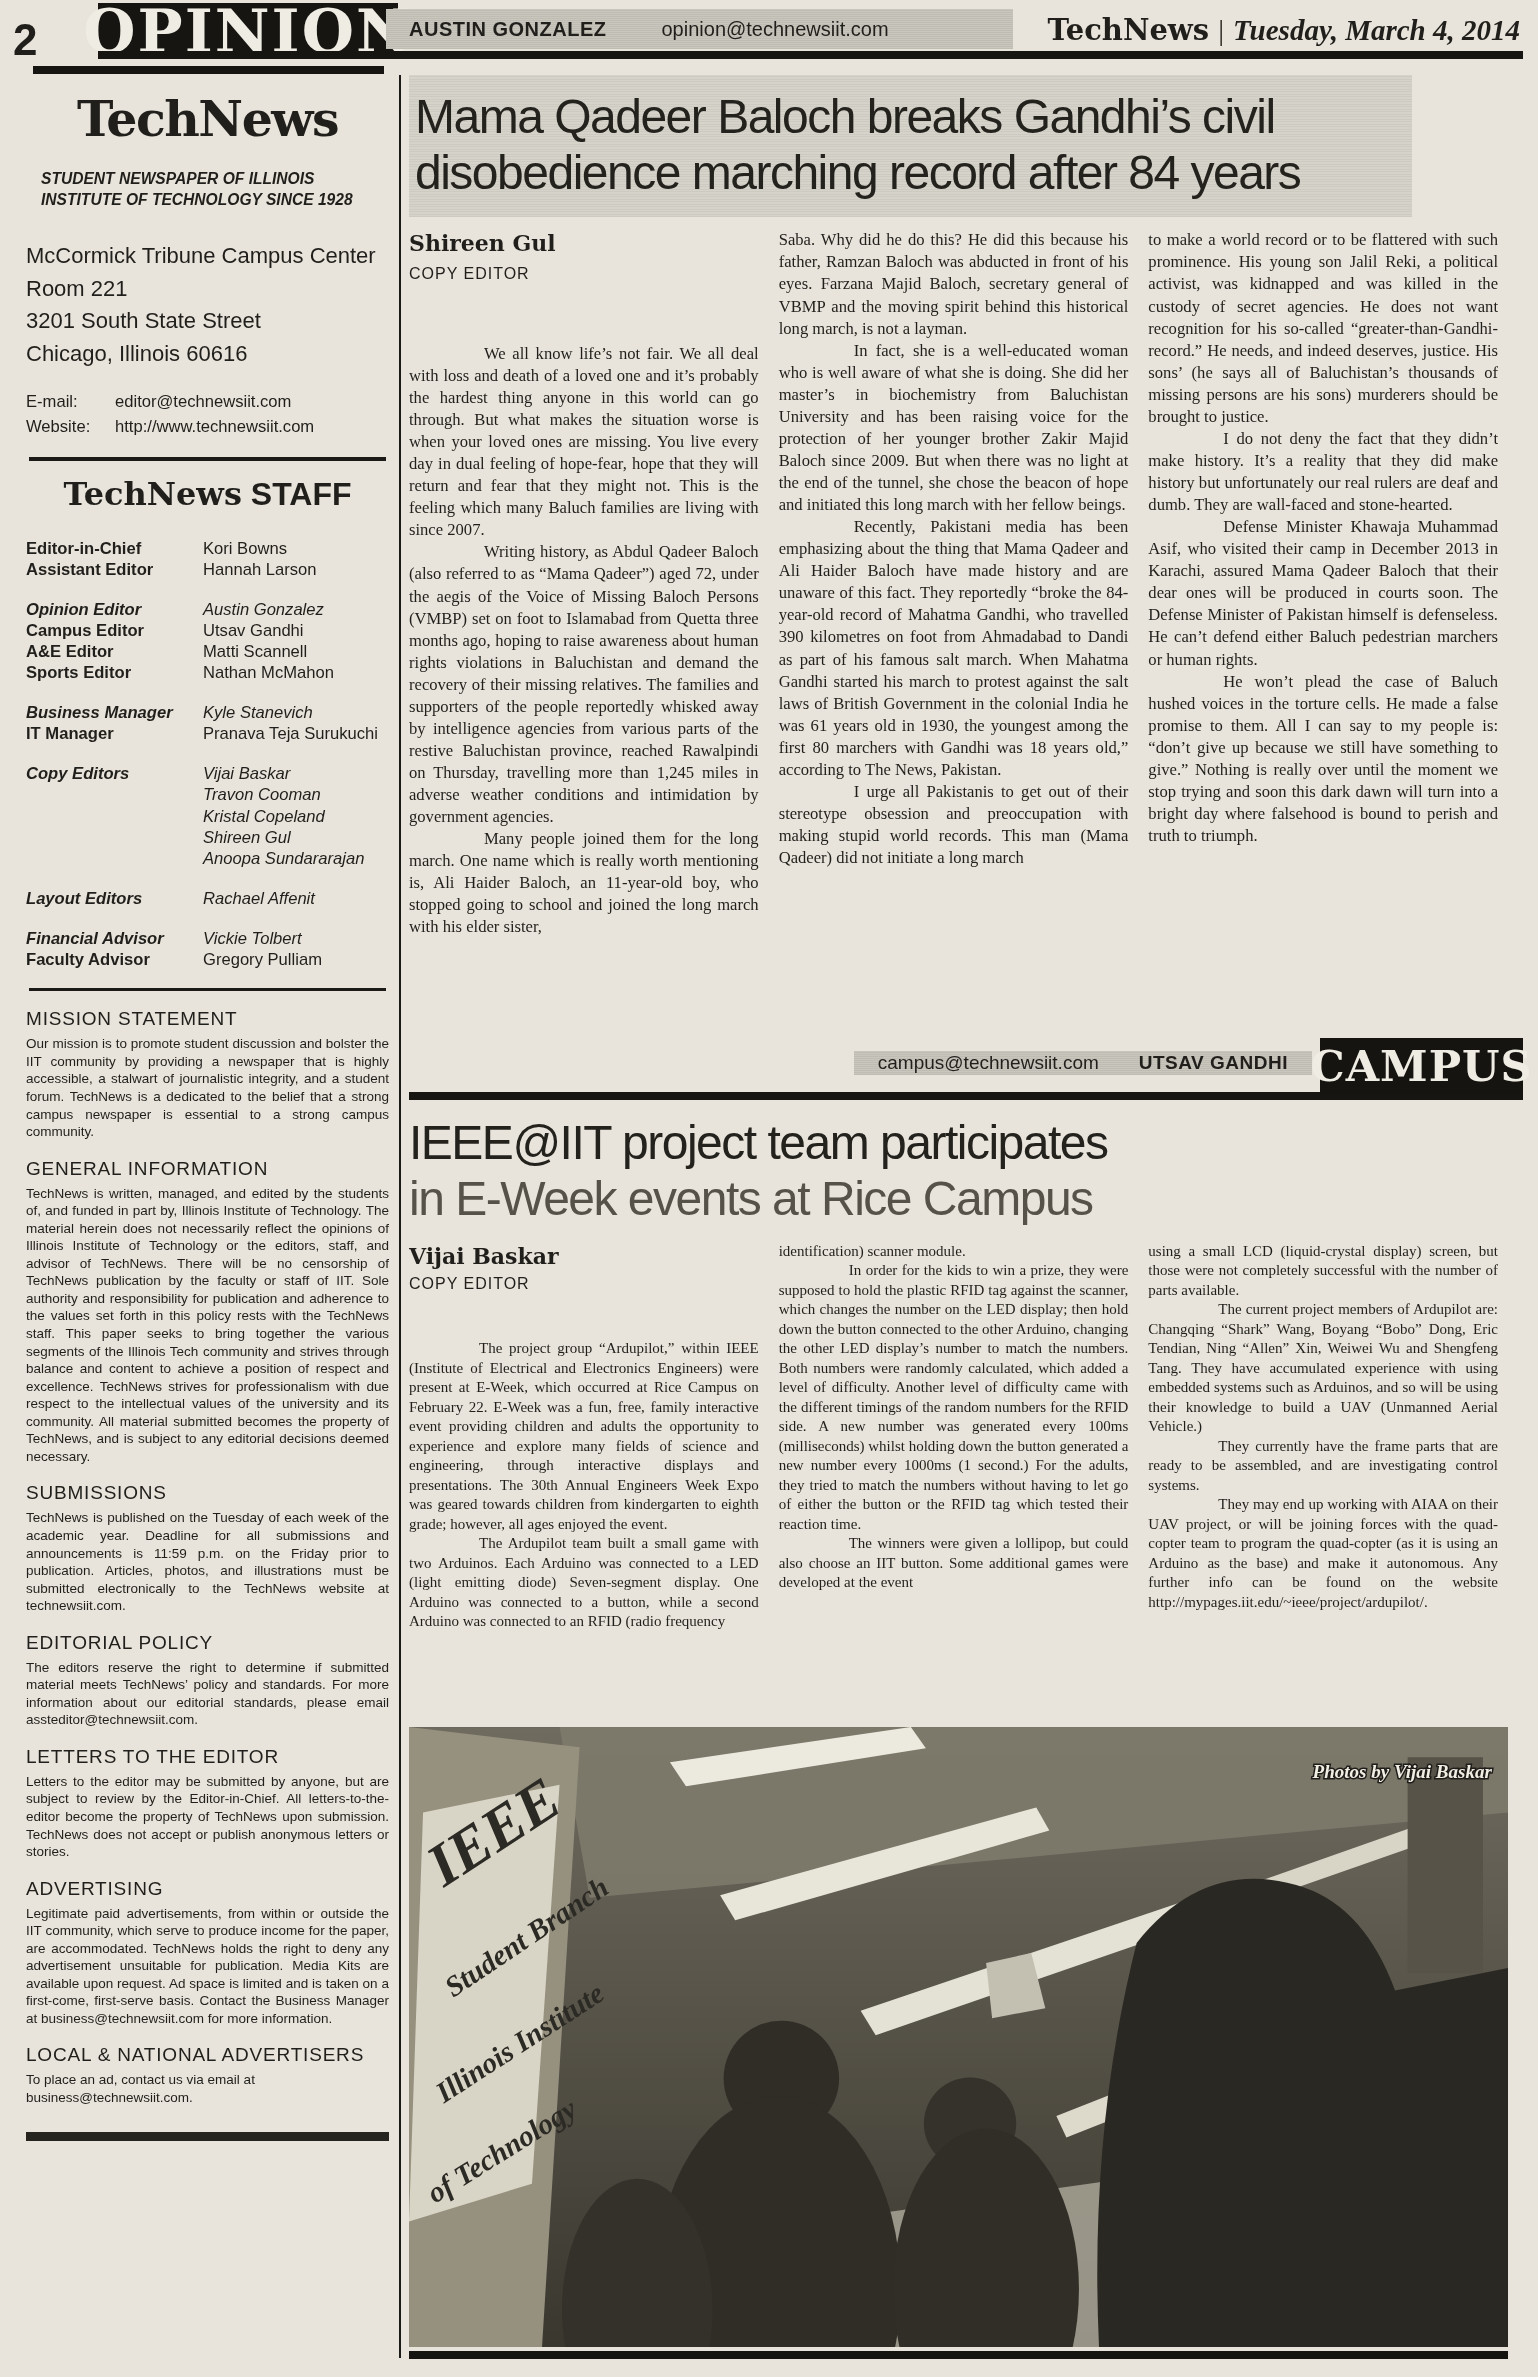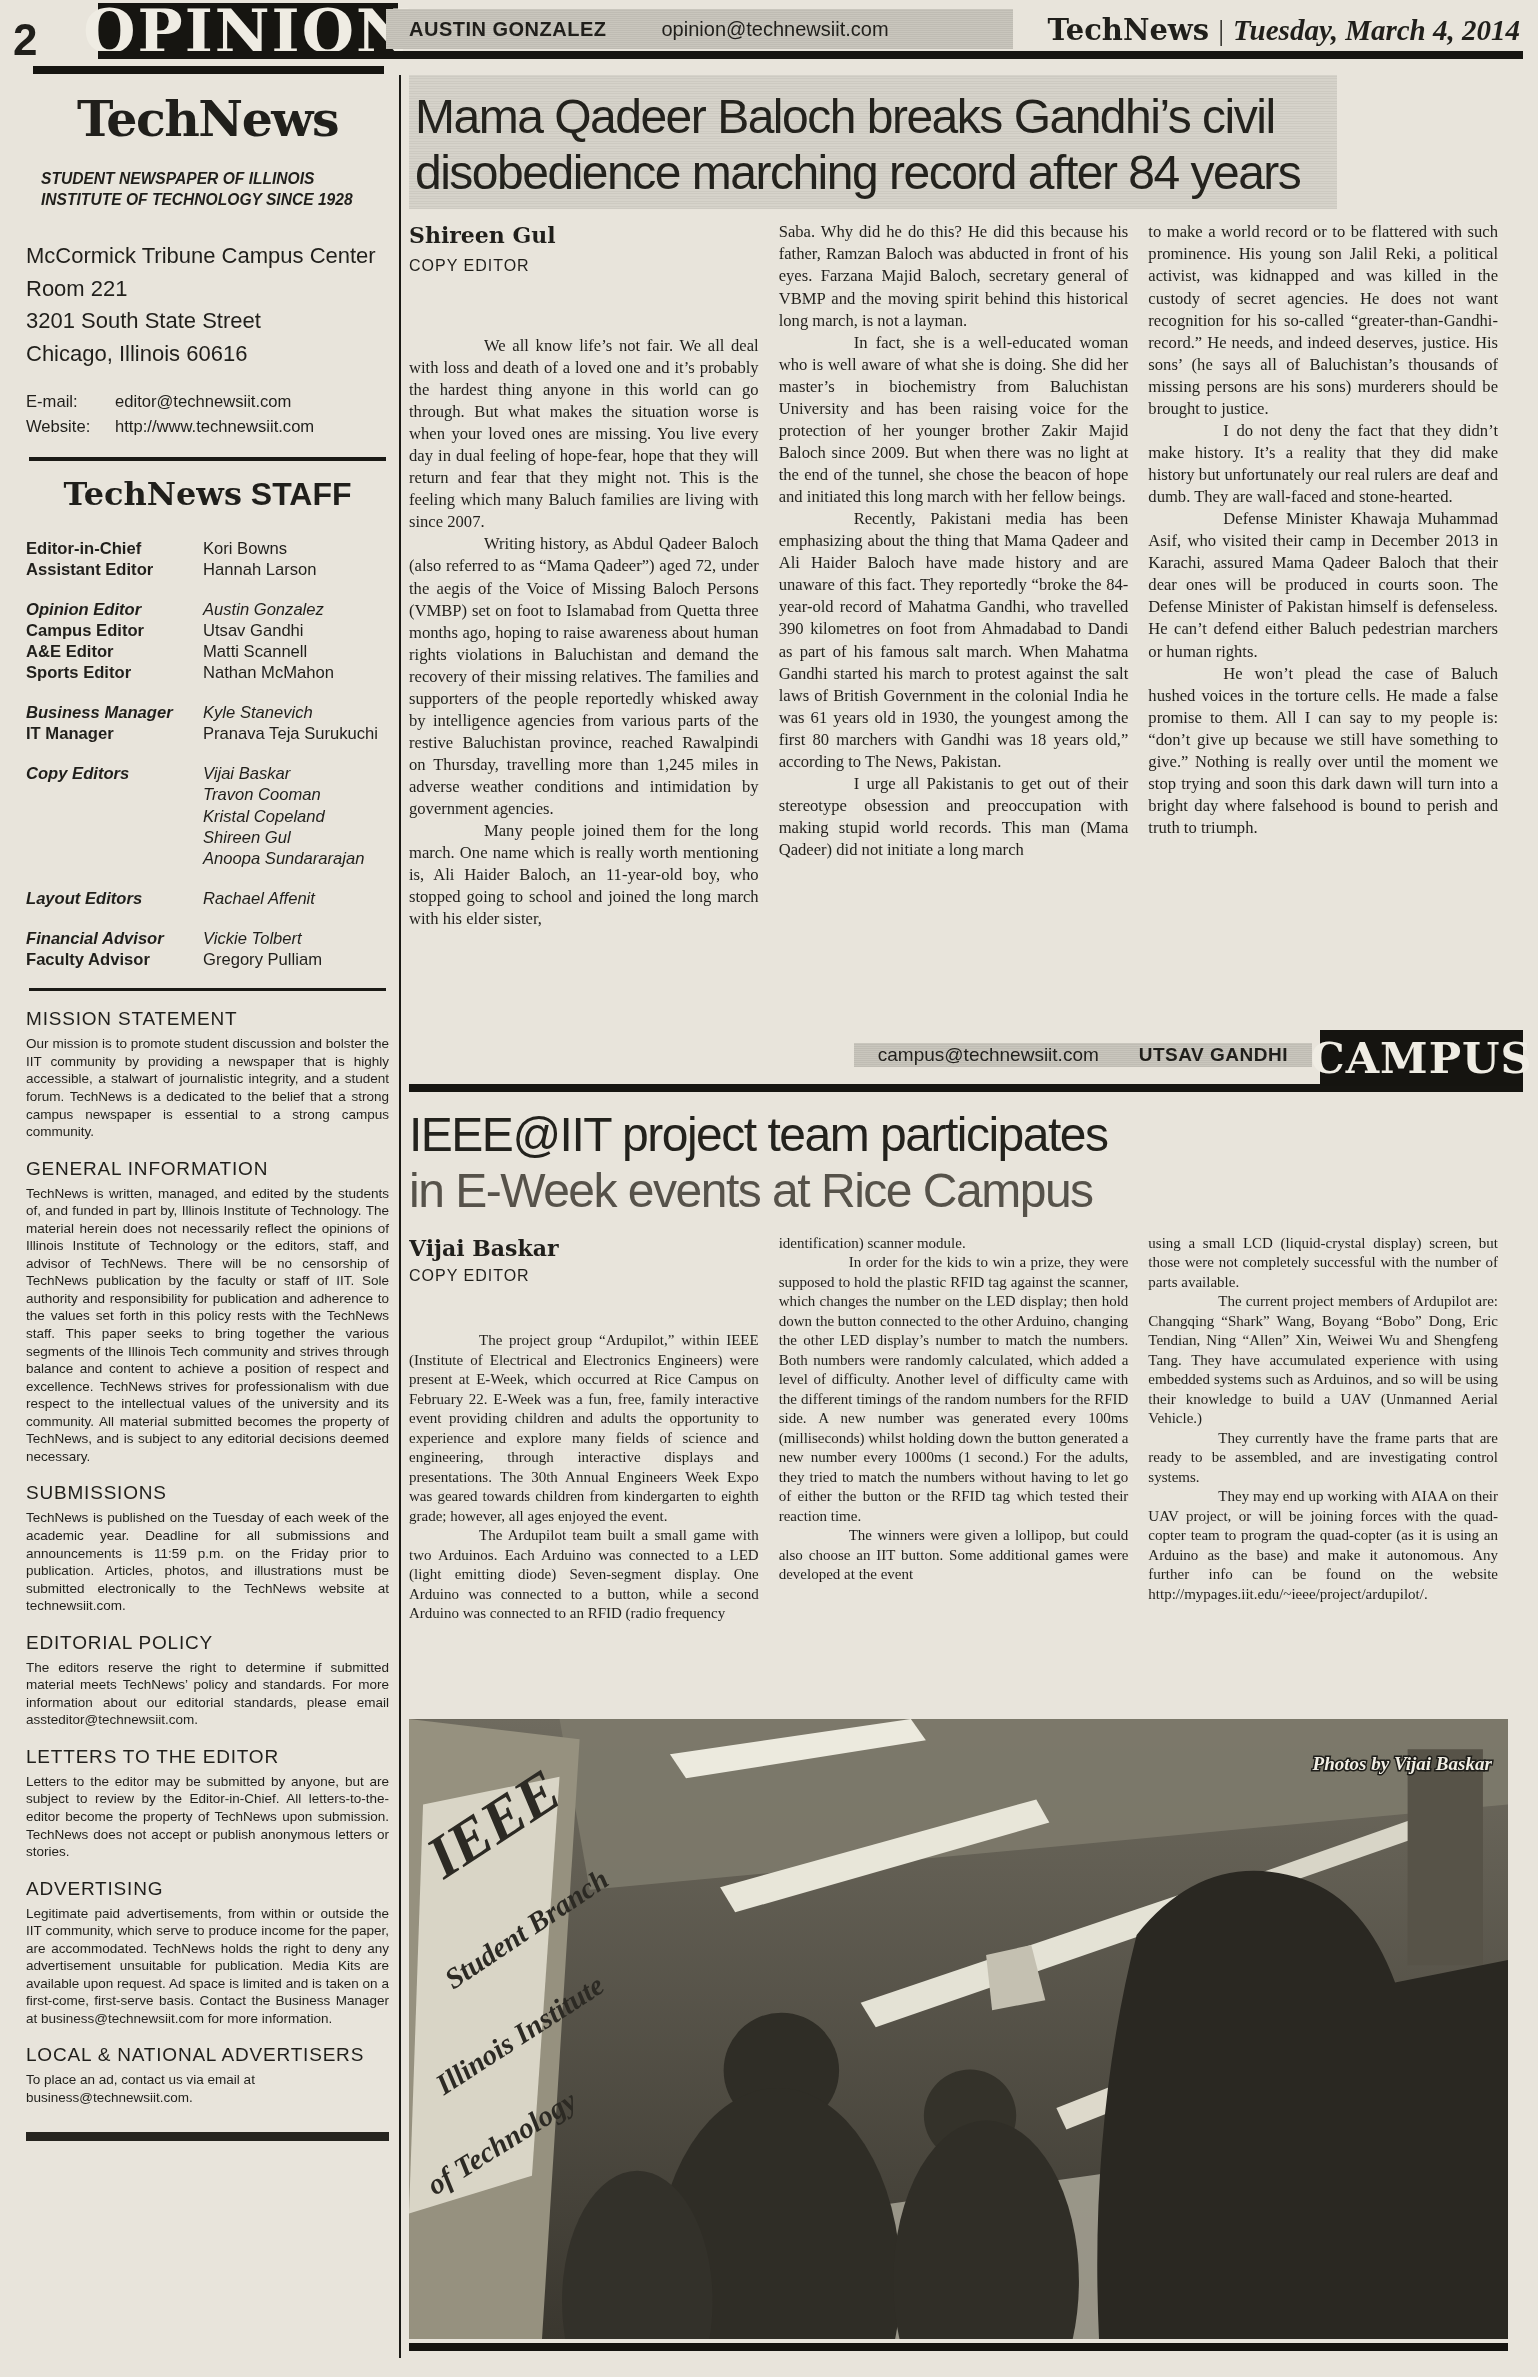--- a/index.html
+++ b/index.html
@@ -49,21 +49,21 @@
   .staff-name{flex:1;white-space:pre-line;}
   .sb-sec{margin-top:17px;}
   .sb-sec h3{margin:0 0 5px 0;font-size:19px;font-weight:normal;letter-spacing:0.8px;}
   .sb-sec p{margin:0;font-size:13.5px;line-height:1.3;text-align:justify;white-space:pre-line;}
   .sb-bottom{margin-top:25px;height:9px;background:#26241f;}
 
   
   .main{position:absolute;left:409px;top:75px;width:1114px;}
   .headline{font-size:48px;line-height:1.17;letter-spacing:-1.5px;color:#23221d;}
   .a1-band{
-    width:928px;box-sizing:border-box;padding:14px 10px 8px 6px;background:#d6d3ca;
+    width:1003px;box-sizing:border-box;padding:14px 10px 16px 6px;background:#d6d3ca;
     background-image:repeating-linear-gradient(0deg,rgba(0,0,0,.045) 0 1px,transparent 1px 2.5px);
   }
   .cols{display:flex;gap:20px;width:1089px;}
   .col{flex:1;font-family:"Liberation Serif",serif;text-align:justify;}
   .cols.a1{margin-top:12px;height:803px;overflow:hidden;font-size:16.6px;line-height:1.33;}
   .cols.a2{margin-top:14px;height:477px;overflow:hidden;font-size:15px;line-height:1.3;}
   .col p{margin:0;}
   .col p.ind{text-indent:75px;}
   .cols.a2 p.ind{text-indent:70px;}
   .byline{margin-bottom:59px;font-family:"Liberation Sans",sans-serif;text-align:left;}

